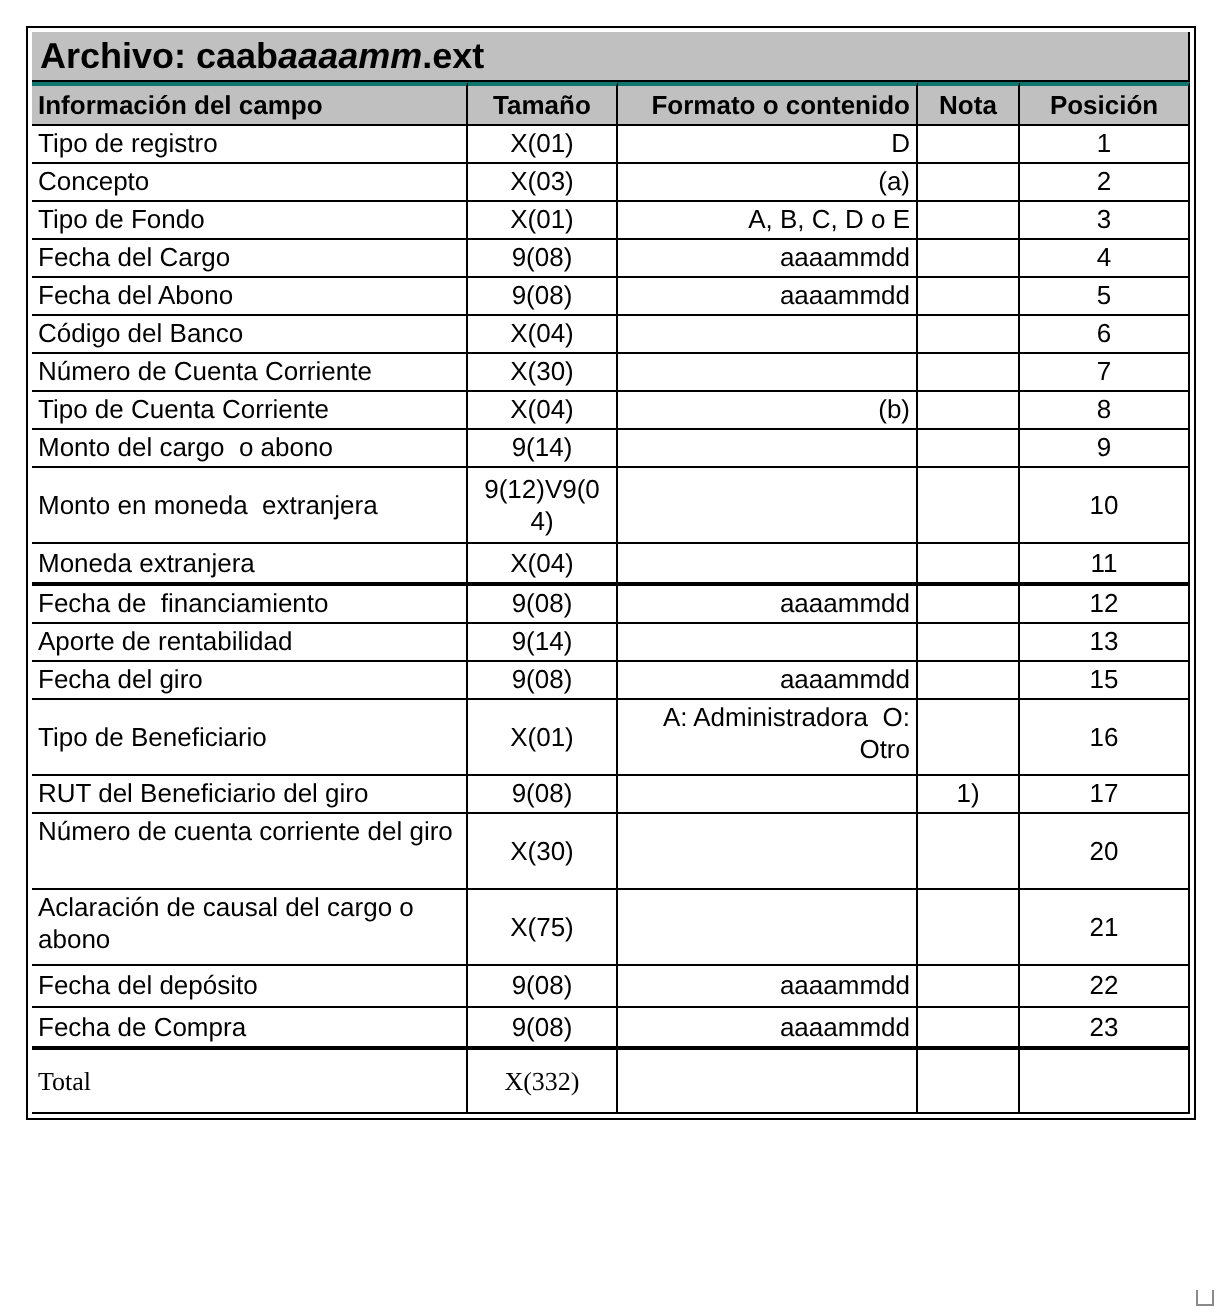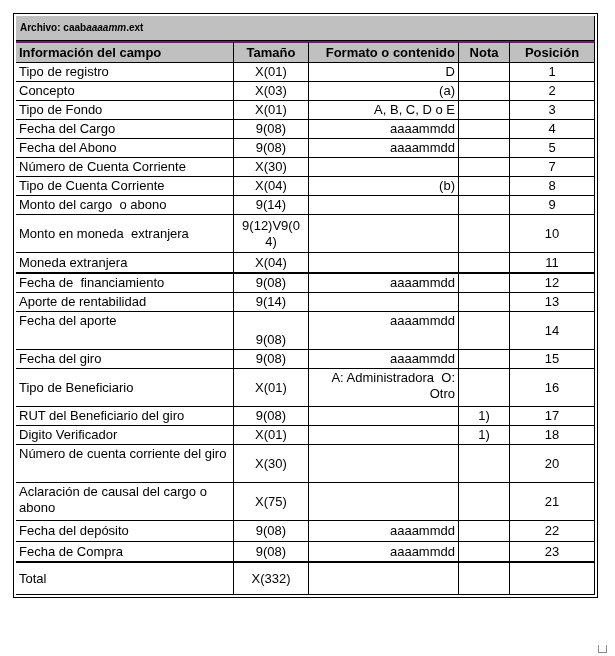--- a/index.html
+++ b/index.html
@@ -38,41 +38,41 @@
     box-sizing: border-box;
     border-right: 1px solid #000;
     border-bottom: 1px solid #000;
     padding: 1px 3px;
     vertical-align: middle;
     white-space: pre-wrap;
     overflow: hidden;
   }
   tr.archivo-row td {
     font-weight: bold;
-    font-size: 10px;
+    font-size: 18px;
     background: #c0c0c0;
     padding-left: 4px;
   }
   tr.cols-row td {
     font-weight: bold;
     background: #c0c0c0;
-    border-top: 2px solid #701a75; 
+    border-top: 2px solid #0f766e; 
   }
   .c-campo { text-align: left; padding-left: 4px; }
   .c-tam   { text-align: center; padding-left: 6px; padding-right: 4px; word-break: break-all; }
   .c-fmt   { text-align: right; padding-left: 5px; }
   .c-nota  { text-align: center; padding-left: 4px; }
   .c-pos   { text-align: center; }
   .vt { vertical-align: top !important; }
   .vb { vertical-align: bottom !important; }
   tr { height: 16px; }
   tr.h25 { height: 25px; }
   tr.h22 { height: 22px; }
   tr.h21 { height: 21px; margin-top: 48px; }
-  tr.h23 { height: 32px; }
+  tr.h23 { height: 32px; font-family: Liberation Serif, serif; }
   tr.h38 { height: 38px; }
   tr.thick td { border-bottom-width: 2px; }
   .italic { font-style: italic; }
   .resize-handle {
     position: absolute;
     left: 598px;
     top: 645px;
     width: 7px;
     height: 7px;
     border-left: 1px solid #8a8a8a;
@@ -134,20 +134,27 @@
           <td class="c-pos">4</td>
         </tr>
         <tr>
           <td class="c-campo">Fecha del Abono</td>
           <td class="c-tam">9(08)</td>
           <td class="c-fmt">aaaammdd</td>
           <td class="c-nota"></td>
           <td class="c-pos">5</td>
         </tr>
         <tr>
+          <td class="c-campo">Código del Banco</td>
+          <td class="c-tam">X(04)</td>
+          <td class="c-fmt"></td>
+          <td class="c-nota"></td>
+          <td class="c-pos">6</td>
+        </tr>
+        <tr>
           <td class="c-campo">Número de Cuenta Corriente</td>
           <td class="c-tam">X(30)</td>
           <td class="c-fmt"></td>
           <td class="c-nota"></td>
           <td class="c-pos">7</td>
         </tr>
         <tr>
           <td class="c-campo">Tipo de Cuenta Corriente</td>
           <td class="c-tam">X(04)</td>
           <td class="c-fmt">(b)</td>
@@ -182,54 +189,40 @@
           <td class="c-nota"></td>
           <td class="c-pos">12</td>
         </tr>
         <tr>
           <td class="c-campo">Aporte de rentabilidad</td>
           <td class="c-tam">9(14)</td>
           <td class="c-fmt"></td>
           <td class="c-nota"></td>
           <td class="c-pos">13</td>
         </tr>
-        <tr class="h38">
-          <td class="c-campo vt">Fecha del aporte</td>
-          <td class="c-tam vb">9(08)</td>
-          <td class="c-fmt vt">aaaammdd</td>
-          <td class="c-nota"></td>
-          <td class="c-pos">14</td>
-        </tr>
         <tr>
           <td class="c-campo">Fecha del giro</td>
           <td class="c-tam">9(08)</td>
           <td class="c-fmt">aaaammdd</td>
           <td class="c-nota"></td>
           <td class="c-pos">15</td>
         </tr>
         <tr class="h38">
           <td class="c-campo">Tipo de Beneficiario</td>
           <td class="c-tam">X(01)</td>
           <td class="c-fmt vt">A: Administradora  O: Otro</td>
           <td class="c-nota"></td>
           <td class="c-pos">16</td>
         </tr>
         <tr>
           <td class="c-campo">RUT del Beneficiario del giro</td>
           <td class="c-tam">9(08)</td>
           <td class="c-fmt"></td>
           <td class="c-nota">1)</td>
           <td class="c-pos">17</td>
-        </tr>
-        <tr>
-          <td class="c-campo">Digito Verificador</td>
-          <td class="c-tam">X(01)</td>
-          <td class="c-fmt"></td>
-          <td class="c-nota">1)</td>
-          <td class="c-pos">18</td>
         </tr>
         <tr class="h38">
           <td class="c-campo vt">Número de cuenta corriente del giro</td>
           <td class="c-tam">X(30)</td>
           <td class="c-fmt"></td>
           <td class="c-nota"></td>
           <td class="c-pos">20</td>
         </tr>
         <tr class="h38">
           <td class="c-campo vt">Aclaración de causal del cargo o abono</td>

